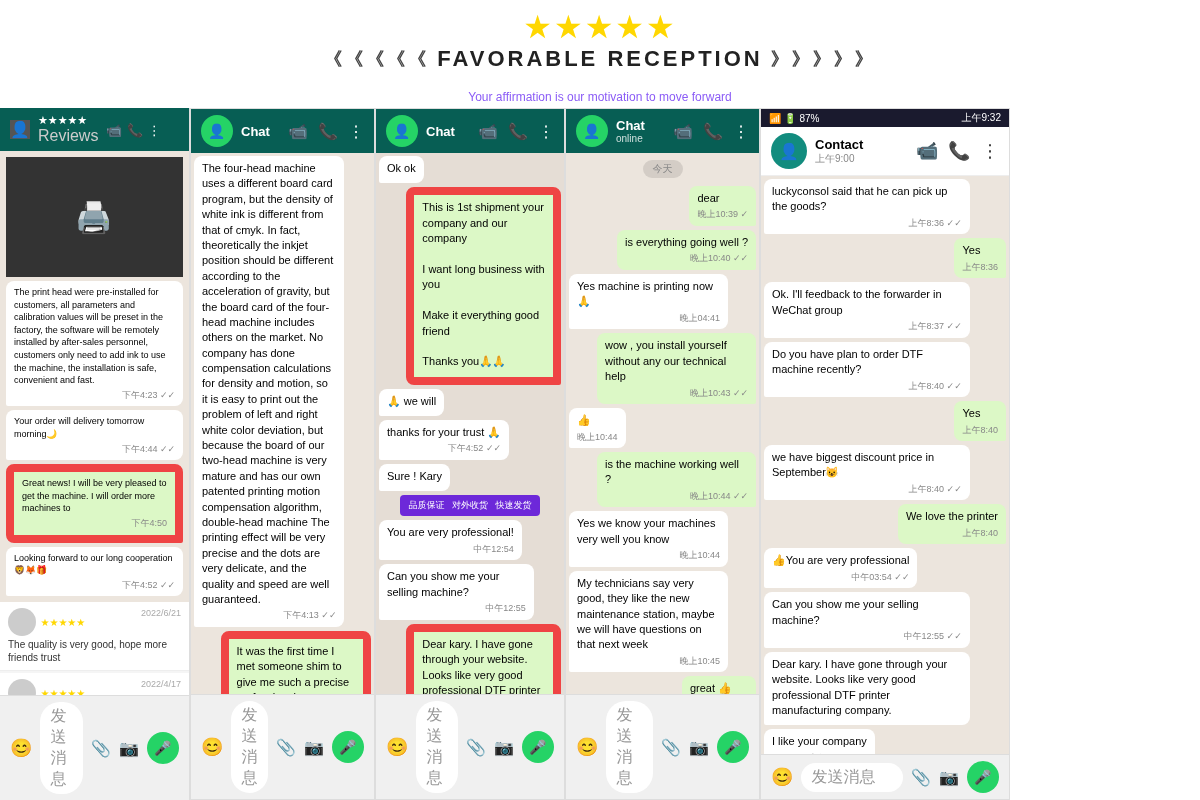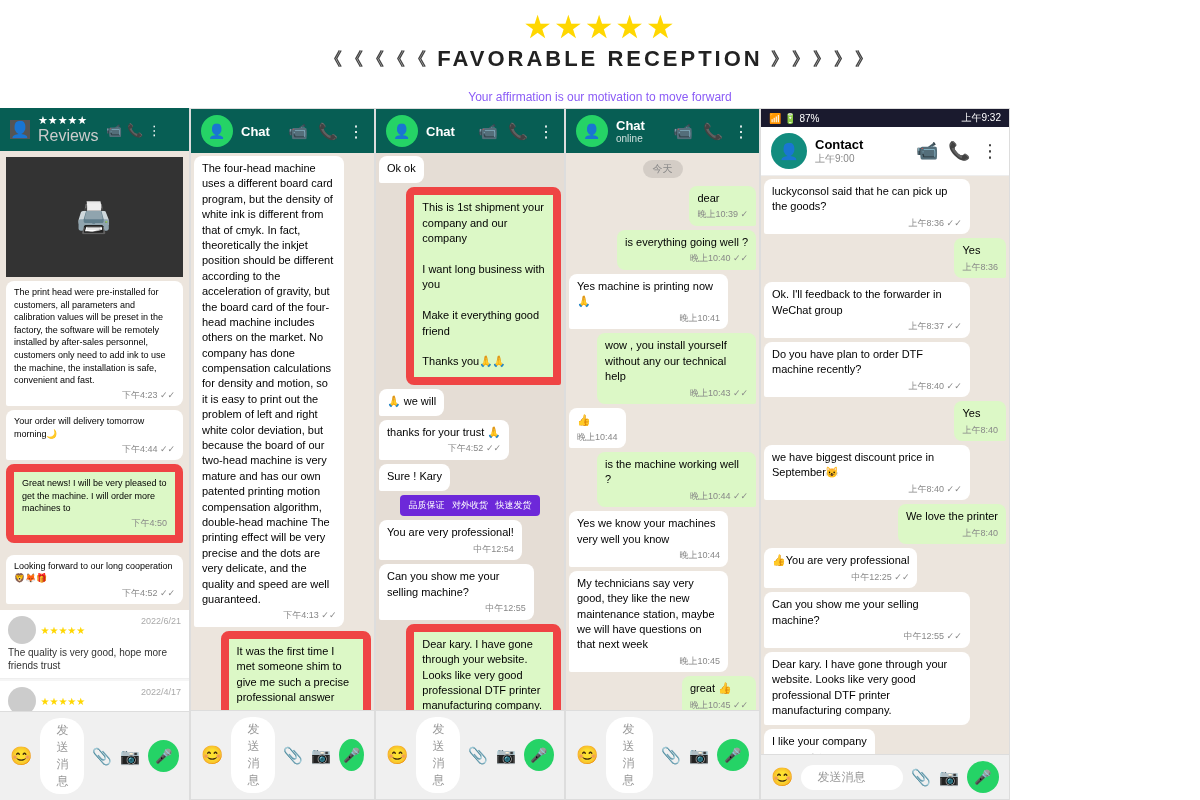--- a/index.html
+++ b/index.html
@@ -141,22 +141,22 @@
       display: flex;
       align-items: center;
       gap: 8px;
       border-top: 1px solid #ddd;
       min-height: 40px;
     }
     .chat-input {
       flex: 1;
       background: #fff;
       border-radius: 20px;
-      padding: 4px 16px;
-      font-size: 12px;
+      padding: 4px 10px;
+      font-size: 16px;
       color: #999;
     }
     .send-btn {
       background: #25d366;
       border-radius: 50%;
       width: 32px;
       height: 32px;
       display: flex;
       align-items: center;
       justify-content: center;
@@ -335,21 +335,21 @@
           <span class="time">下午4:23 ✓✓</span>
         </div>
         <div class="msg msg-recv" style="font-size:9px;max-width:100%;margin-top:4px;">
           Your order will delivery tomorrow morning🌙
           <span class="time">下午4:44 ✓✓</span>
         </div>
         <div class="msg msg-sent msg-highlight" style="font-size:9px;max-width:100%;margin-top:4px;">
           Great news! I will be very pleased to get the machine. I will order more machines to
           <span class="time">下午4:50</span>
         </div>
-        <div class="msg msg-recv" style="font-size:9px;max-width:100%;margin-top:12px;">
+        <div class="msg msg-recv" style="font-size:9px;max-width:100%;margin-top:4px;">
           Looking forward to our long cooperation🦁🦊🎁
           <span class="time">下午4:52 ✓✓</span>
         </div>
       </div>
 
       <div class="review-item">
         <div>
           <span class="review-avatar"></span>
           <span class="review-stars">★★★★★</span>
           <span class="review-date">2022/6/21</span>
@@ -468,21 +468,21 @@
       <div class="header-icons">
         <span>📹</span>
         <span>📞</span>
         <span>⋮</span>
       </div>
     </div>
     <div class="chat-body">
       <div class="date-divider">今天</div>
       <div class="msg msg-sent">dear<span class="time">晚上10:39 ✓</span></div>
       <div class="msg msg-sent">is everything going well ?<span class="time">晚上10:40 ✓✓</span></div>
-      <div class="msg msg-recv">Yes machine is printing now🙏<span class="time">晚上10:41</span></div>
+      <div class="msg msg-recv">Yes machine is printing now🙏<span class="time">晚上04:41</span></div>
       <div class="msg msg-sent">wow , you install yourself without any our technical help<span class="time">晚上10:43 ✓✓</span></div>
       <div class="msg msg-recv">👍<span class="time">晚上10:44</span></div>
       <div class="msg msg-sent">is the machine working well ?<span class="time">晚上10:44 ✓✓</span></div>
       <div class="msg msg-recv">Yes we know your machines very well you know<span class="time">晚上10:44</span></div>
       <div class="msg msg-recv">My technicians say very good, they like the new maintenance station, maybe we will have questions on that next week<span class="time">晚上10:45</span></div>
       <div class="msg msg-sent">great 👍<span class="time">晚上10:45 ✓✓</span></div>
       <div class="msg msg-recv">Busy today ?<span class="time"></span></div>
 
     </div>
     <div class="chat-input-bar">
@@ -512,21 +512,21 @@
       </div>
     </div>
     <div class="chat-body" style="background:#ece5dd;">
       <div class="msg msg-recv">luckyconsol said that he can pick up the goods?<span class="time">上午8:36 ✓✓</span></div>
       <div class="msg msg-sent">Yes<span class="time">上午8:36</span></div>
       <div class="msg msg-recv">Ok. I'll feedback to the forwarder in WeChat group<span class="time">上午8:37 ✓✓</span></div>
       <div class="msg msg-recv">Do you have plan to order DTF machine recently?<span class="time">上午8:40 ✓✓</span></div>
       <div class="msg msg-sent">Yes<span class="time">上午8:40</span></div>
       <div class="msg msg-recv">we have biggest discount price in September😺<span class="time">上午8:40 ✓✓</span></div>
       <div class="msg msg-sent">We love the printer<span class="time">上午8:40</span></div>
-      <div class="msg msg-recv">👍You are very professional<span class="time">中午12:25 ✓✓</span></div>
+      <div class="msg msg-recv">👍You are very professional<span class="time">中午03:54 ✓✓</span></div>
       <div class="msg msg-recv">Can you show me your selling machine?<span class="time">中午12:55 ✓✓</span></div>
       <div class="msg msg-recv">Dear kary.  I have gone through your website. Looks like very good professional DTF printer manufacturing company.<span class="time"></span></div>
       <div class="msg msg-recv">I like your company<span class="time">中午12:55 ✓✓</span></div>
 
     </div>
     <div class="chat-input-bar">
       <span style="font-size:18px;">😊</span>
       <div class="chat-input">发送消息</div>
       <span style="font-size:16px;">📎</span>
       <span style="font-size:16px;">📷</span>

